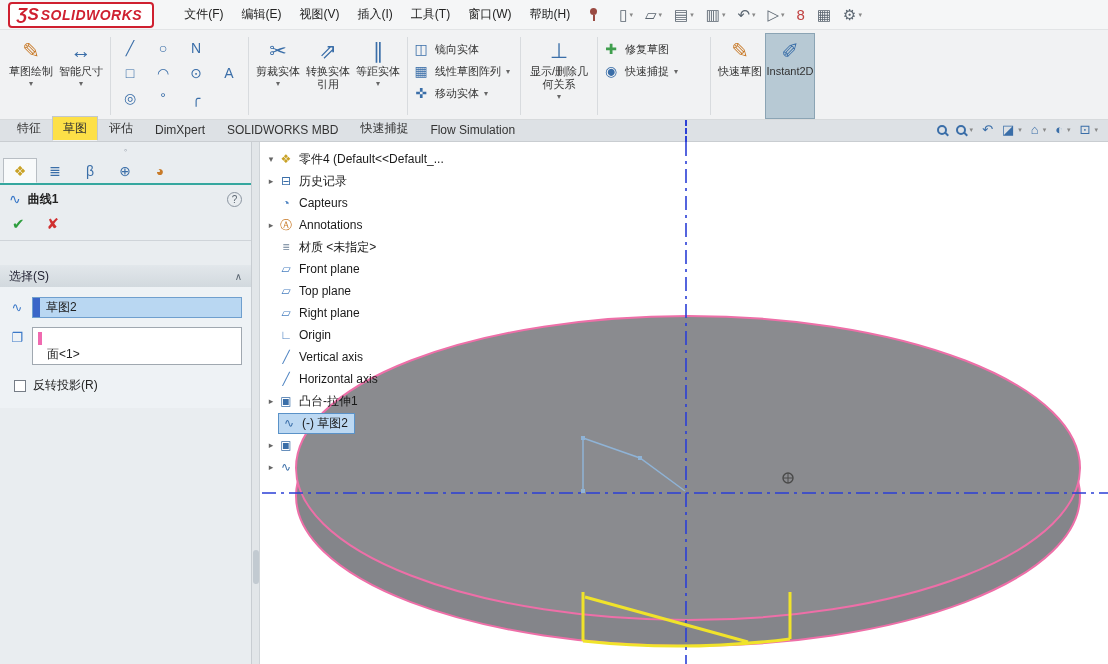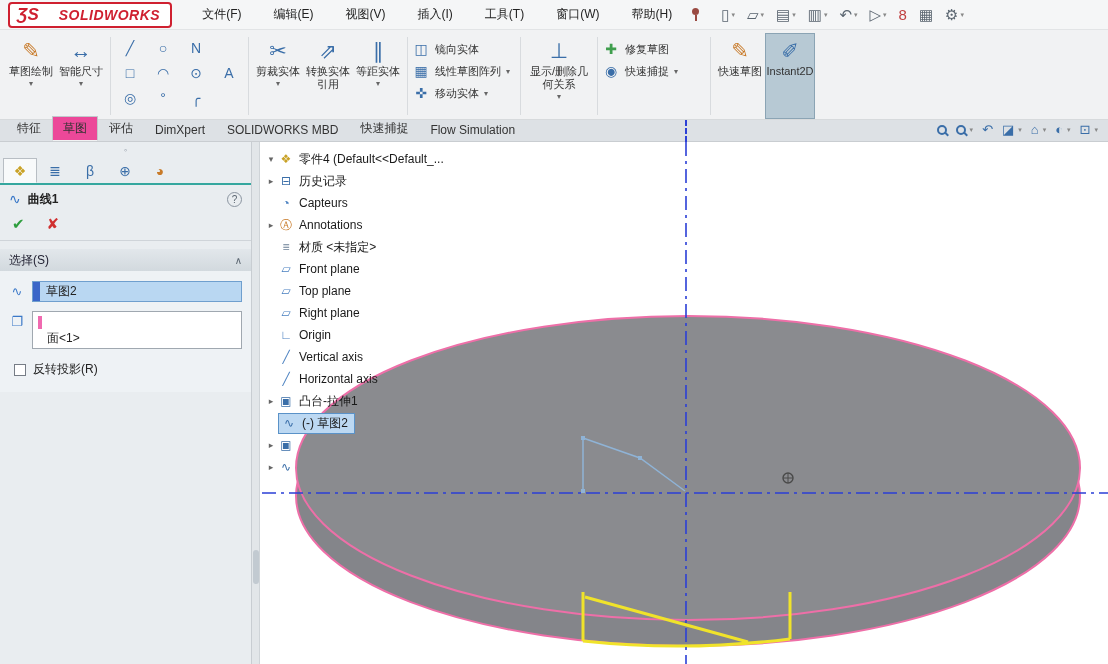--- a/index.html
+++ b/index.html
@@ -2,24 +2,24 @@
 <html><head>
 <meta charset="utf-8">
 <style>
   * { box-sizing: border-box; margin: 0; padding: 0; }
   html,body { width:1108px; height:664px; overflow:hidden; }
   body { font-family:"Liberation Sans","DejaVu Sans",sans-serif; background:#fff; color:#222; }
   .app { position:relative; width:1108px; height:664px; background:#f5f6f7; }
 
   
   .menubar { height:30px; background:#f5f6f7; border-bottom:1px solid #e2e4e6; display:flex; align-items:center; padding-left:8px; }
-  .logo { border:2px solid #cf2030; border-radius:4px; background:#fff; padding:1px 10px 1px 7px; display:flex; align-items:baseline; gap:20px; margin-right:22px; }
+  .logo { border:2px solid #cf2030; border-radius:4px; background:#fff; padding:1px 10px 1px 7px; display:flex; align-items:baseline; gap:2px; margin-right:22px; }
   .logo-prefix { color:#cf2030; font-style:italic; font-weight:bold; font-size:17px; }
   .logo-text { color:#cf2030; font-style:italic; font-weight:bold; font-size:14px; letter-spacing:.5px; }
-  .menus { display:flex; gap:16px; }
+  .menus { display:flex; gap:2px; }
   .menu-item { padding:4px 8px; font-size:12px; color:#222; cursor:default; }
   .pin { position:relative; width:11px; height:15px; margin:0 16px 0 10px; }
   .pin::before { content:""; position:absolute; top:1px; left:2px; width:7px; height:7px; border-radius:50%; background:#9a4a42; }
   .pin::after { content:""; position:absolute; top:8px; left:5px; width:2px; height:6px; background:#9a4a42; }
   .qat { display:flex; align-items:center; gap:4px; }
   .qat-btn { display:flex; align-items:center; padding:2px 4px; color:#5a6570; font-size:15px; }
   .qat-caret { font-size:7px; color:#888; margin-left:2px; }
 
   
   .ribbon { height:90px; background:#f1f2f3; border-bottom:1px solid #d7dadc; display:flex; align-items:stretch; padding:3px 4px 0 6px; }
@@ -36,21 +36,21 @@
   .rb-stack { display:flex; flex-direction:column; padding-top:8px; gap:6px; min-width:104px; }
   .rb-stack-item { display:flex; align-items:center; gap:5px; font-size:11px; color:#333; }
   .rb-stack-item .g { font-size:14px; width:18px; text-align:center; }
 
   .g-gold{color:#c9a227}.g-blue{color:#3a6ea8}.g-orange{color:#c87a28}
   .g-green{color:#3f9e4d}.g-red{color:#c04040}.g-steel{color:#6a7f95}.g-navy{color:#4a80c0}
 
   
   .tabstrip { position:relative; height:22px; background:#dde1e5; border-bottom:1px solid #c9cdd1; display:flex; align-items:flex-end; padding-left:6px; }
   .tab { padding:3px 10px 3px; font-size:12px; color:#333; border:1px solid transparent; white-space:nowrap; }
-  .tab.active { background:#ec4899; border-color:#c2c7cb; border-bottom-color:#f1f2f3; }
+  .tab.active { background:#fde047; border-color:#c2c7cb; border-bottom-color:#f1f2f3; }
   .vtb { position:absolute; right:10px; top:2px; display:flex; gap:9px; align-items:center; }
   .vtb-btn { display:flex; align-items:center; gap:2px; color:#3a6ea8; font-size:13px; }
   .mag { width:10px; height:10px; border:2px solid #3a6ea8; border-radius:50%; position:relative; display:inline-block; }
   .mag::after { content:""; position:absolute; width:5px; height:2px; background:#3a6ea8; transform:rotate(45deg); right:-4px; bottom:-2px; }
   .cl-ext { position:absolute; left:685px; top:0; height:22px; width:0; border-left:2px dashed #2b3fd6; }
 
   
   .main { display:flex; height:522px; }
 
   
@@ -58,21 +58,21 @@
   .panel-topdot { height:16px; text-align:center; color:#8a94a0; font-size:9px; line-height:16px; }
   .panel-tabs { display:flex; align-items:center; height:27px; border-bottom:2px solid #35a79f; padding-left:3px; gap:1px; }
   .ptab { width:34px; height:25px; display:flex; align-items:center; justify-content:center; font-size:14px; border:1px solid transparent; }
   .ptab.active { background:#f8fafb; border-color:#b8bec4; border-bottom-color:#f8fafb; }
   .pm-title { display:flex; align-items:center; height:28px; padding:0 9px; gap:7px; }
   .pm-title .g { color:#3a78c8; font-size:14px; }
   .pm-title .t { font-weight:bold; font-size:12px; color:#222; flex:1; }
   .help { width:15px; height:15px; border-radius:50%; border:1px solid #8a94a0; color:#5a6570; font-size:10px; display:flex; align-items:center; justify-content:center; }
   .pm-actions { display:flex; gap:22px; padding:2px 12px 7px; border-bottom:1px solid #cfd4d9; }
   .ok { color:#2e9e3e; font-size:15px; } .cancel { color:#d03030; font-size:15px; }
-  .group { margin-top:8px; }
+  .group { margin-top:24px; }
   .group-header { display:flex; justify-content:space-between; align-items:center; height:22px; padding:0 9px; background:linear-gradient(#e2e7eb,#d2d9de); font-size:12px; color:#223; }
   .group-header .chev { color:#5a6570; font-size:10px; }
   .group-body { background:#eef2f5; padding:10px 9px 14px; }
   .sel-row { display:flex; align-items:flex-start; gap:7px; margin-bottom:9px; }
   .sel-icon { width:16px; text-align:center; color:#3a78c8; font-size:13px; padding-top:3px; }
   .field { flex:1; border:1px solid #8fb0cc; background:#fff; min-height:21px; display:flex; align-items:center; font-size:12px; color:#222; overflow:hidden; }
   .field.hl { background:#b9d7f2; border-color:#6f9fce; }
   .field .swatch { width:7px; align-self:stretch; background:#3a66c8; margin-right:6px; }
   .field.tall { height:38px; align-items:flex-start; border-color:#a0a8b0; }
   .field .tag { width:4px; height:13px; background:#f06ab0; margin:4px 5px 0 5px; flex:none; }

